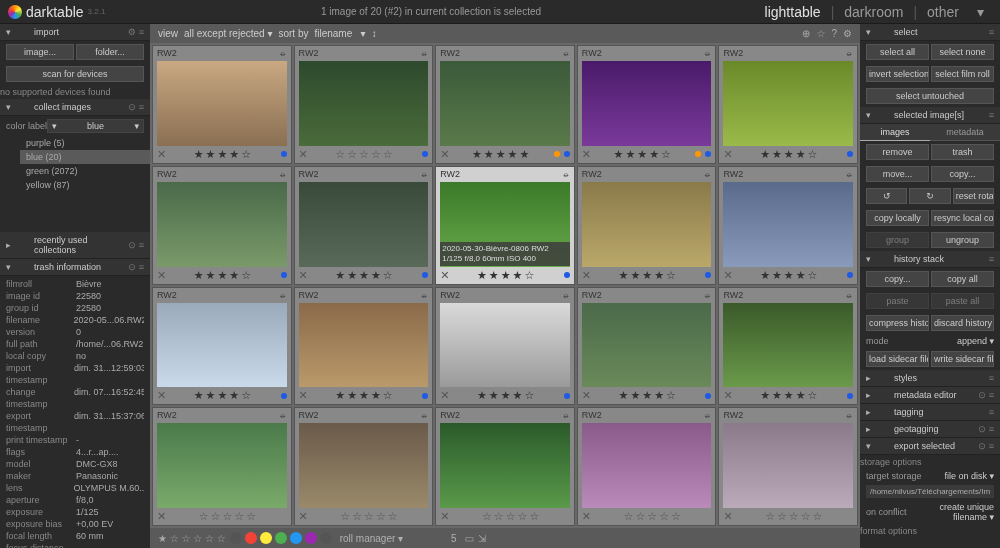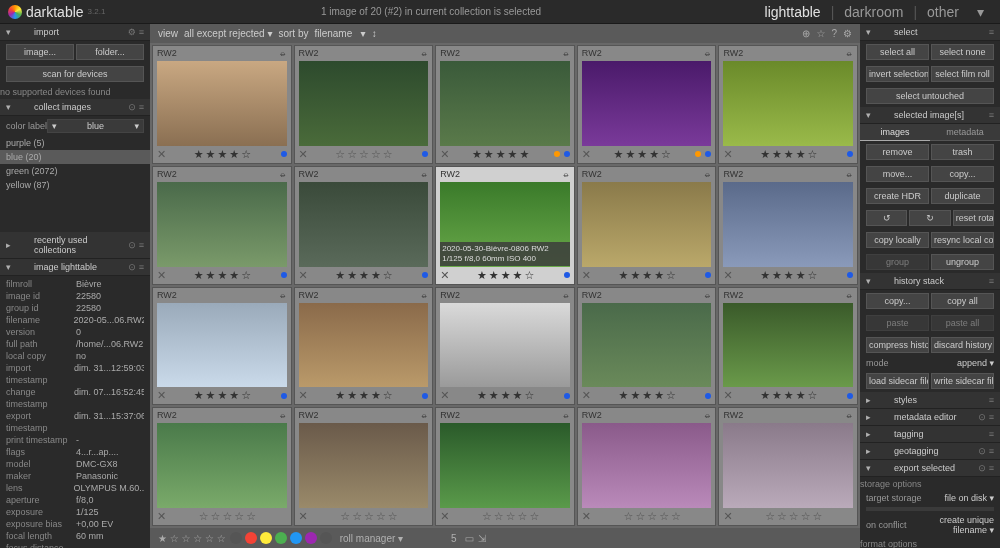--- a/index.html
+++ b/index.html
@@ -19,21 +19,21 @@
 .section-header { display:flex; align-items:center; padding:3px 6px; background:#333; border-bottom:1px solid #222; cursor:pointer; }
 .section-header .tri { width:8px; }
 .section-header .title { flex:1; color:#ccc;padding-left:20px; }
 .section-header .icons { display:flex; gap:3px; color:#777; font-size:9px; }
 .btn-row { display:flex; gap:2px; padding:3px 6px; }
 .btn { flex:1; background:#444; color:#ccc; text-align:center; padding:2px 2px; border:1px solid #555; cursor:pointer; font-size:9px; white-space:nowrap; overflow:hidden; }
 .small-text { padding:2px 0; color:#888; font-size:9px; }
 .select-row { display:flex; padding:3px 6px; gap:0; align-items:center; }
 .select-row label { color:#999; }
 .select { flex:1; background:#3a3a3a; color:#ccc; padding:1px 4px; border:1px solid #444; font-size:9px; display:flex; justify-content:space-between; }
-.list-item { padding:2px 6px; color:#aaa; cursor:pointer; }
+.list-item { padding:2px 6px; color:#aaa; cursor:pointer;margin-left:20px; }
 .list-item.sel { background:#5a5a5a; }
 .info-table { padding:2px 6px; }
 .info-row { display:flex; font-size:9px; line-height:12px; }
 .info-row .k { width:70px; color:#888; }
 .info-row .v { color:#aaa; white-space:nowrap; overflow:hidden; }
 .center { flex:1; background:#686868; display:flex; flex-direction:column; }
 .toolbar { display:flex; align-items:center; gap:6px; padding:4px 8px; background:#5a5a5a; color:#ccc; font-size:10px; }
 .toolbar .sp { flex:1; }
 .tb-icon { cursor:pointer; color:#aaa; }
 .grid { flex:1; display:grid; grid-template-columns:repeat(5,1fr); gap:2px; padding:2px; overflow:hidden; }
@@ -130,21 +130,21 @@
     <div class="section-header">
         <span class="tri">▸</span>
         <span class="title">recently used collections</span>
         <span class="icons">
           <span>⊙</span>
           <span>≡</span>
         </span>
       </div>
     <div class="section-header">
         <span class="tri">▾</span>
-        <span class="title">image lighttable</span>
+        <span class="title">trash information</span>
         <span class="icons">
           <span>⊙</span>
           <span>≡</span>
         </span>
       </div>
     <div class="info-table" id="info-table">
         <div class="info-row">
           <span class="k">filmroll</span>
           <span class="v">Bièvre</span>
         </div>
@@ -538,24 +538,20 @@
       </div>
     <div class="btn-row">
         <div class="btn">remove</div>
         <div class="btn">trash</div>
       </div>
     <div class="btn-row">
         <div class="btn">move...</div>
         <div class="btn">copy...</div>
       </div>
     <div class="btn-row">
-        <div class="btn">create HDR</div>
-        <div class="btn">duplicate</div>
-      </div>
-    <div class="btn-row">
         <div class="btn">↺</div>
         <div class="btn">↻</div>
         <div class="btn">reset rotation</div>
       </div>
     <div class="btn-row">
         <div class="btn">copy locally</div>
         <div class="btn">resync local copy</div>
       </div>
     <div class="btn-row">
         <div class="btn" style="opacity:.5">group</div>

